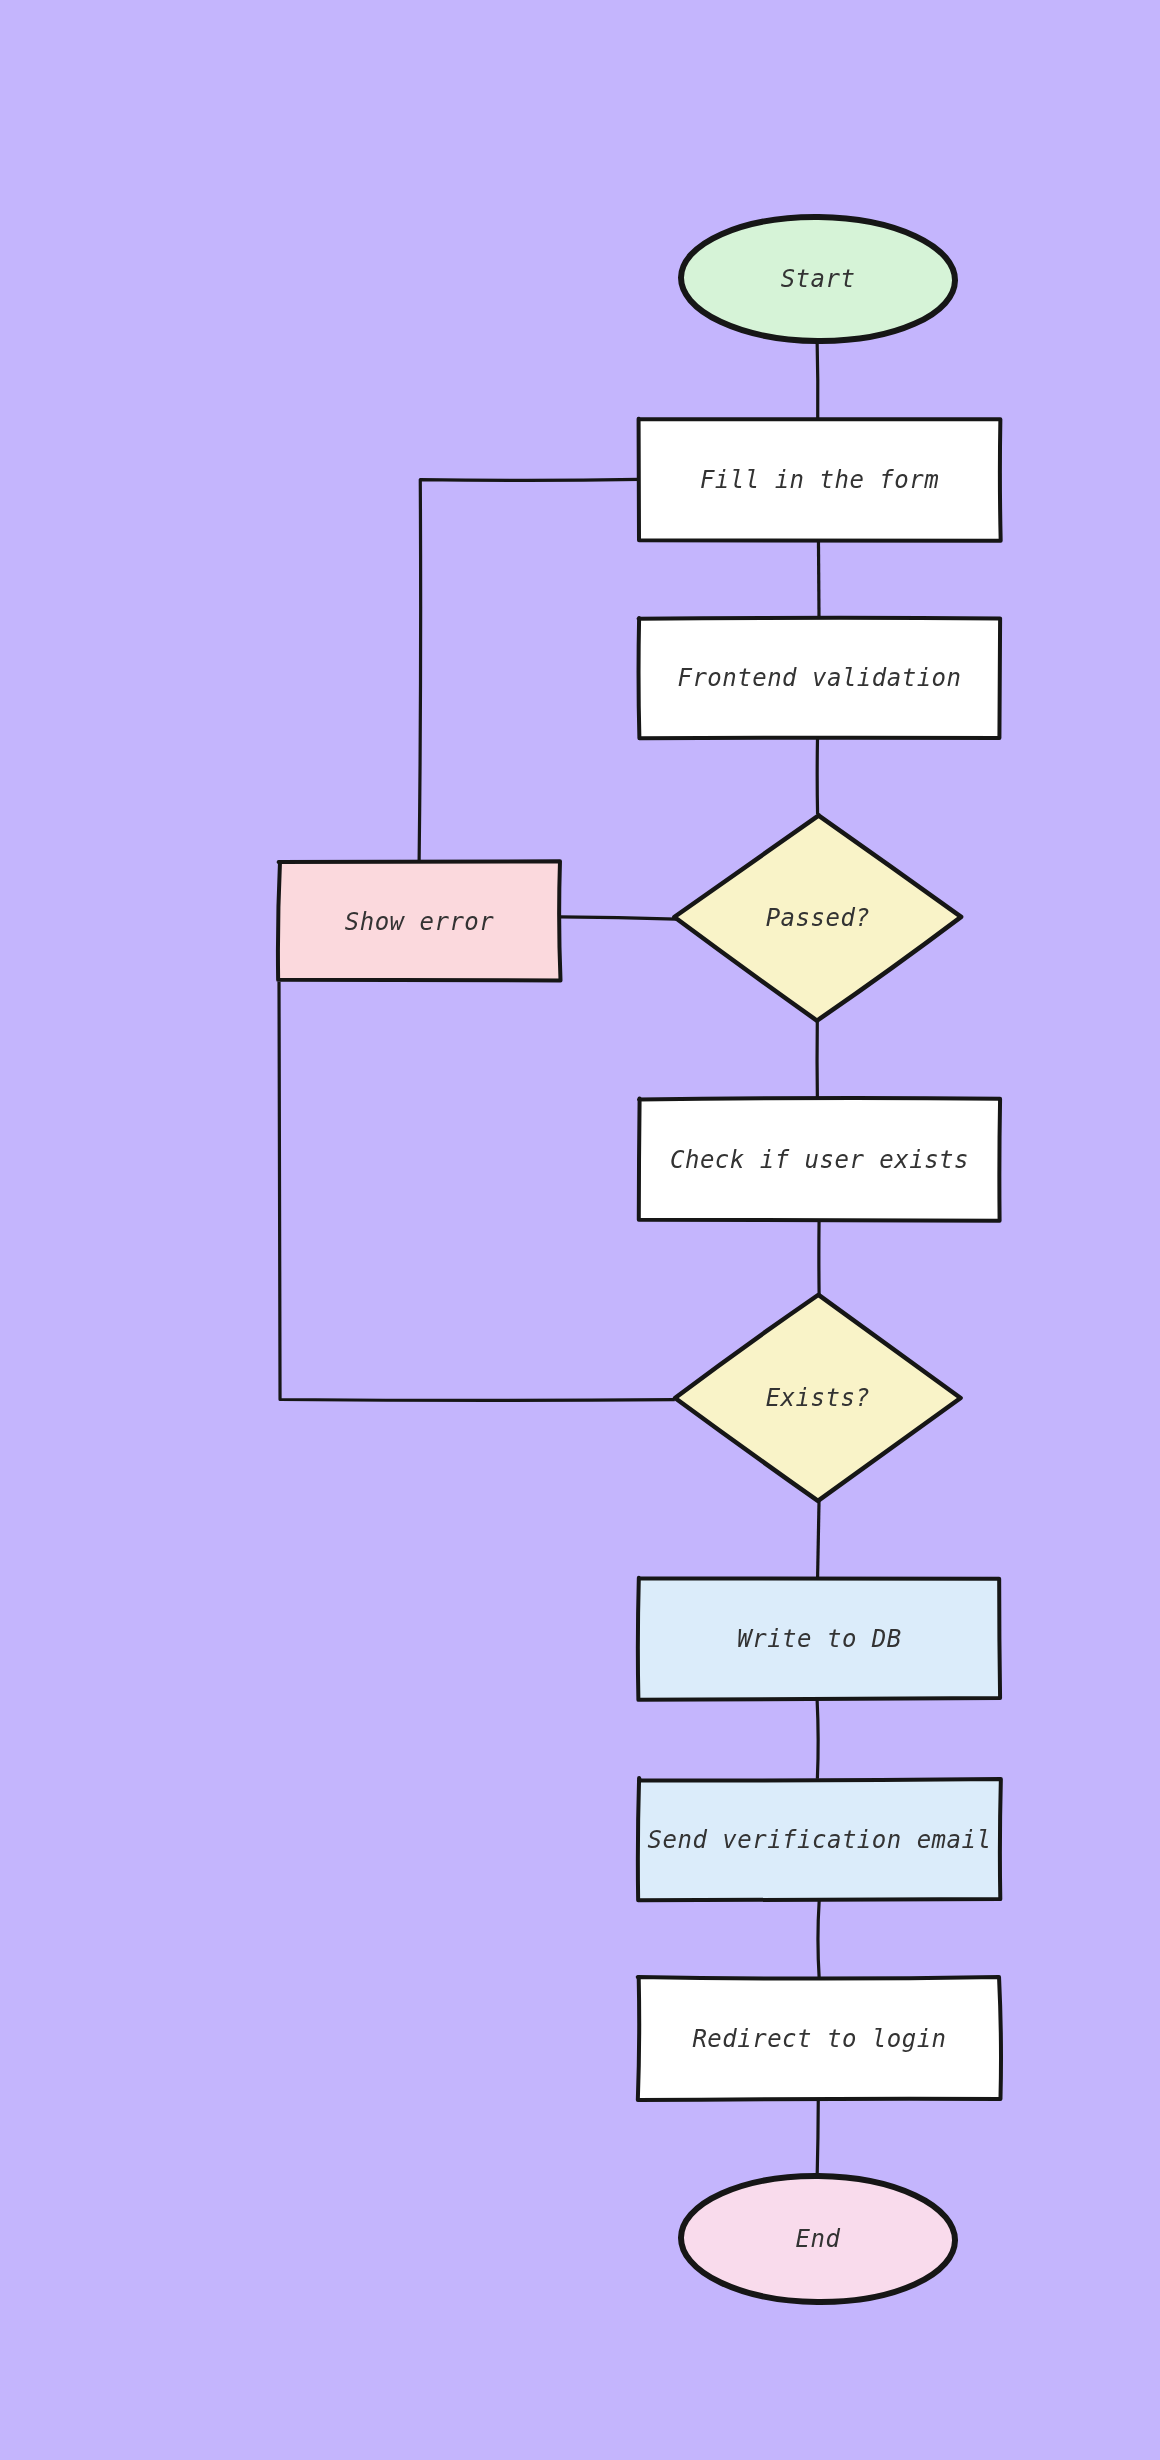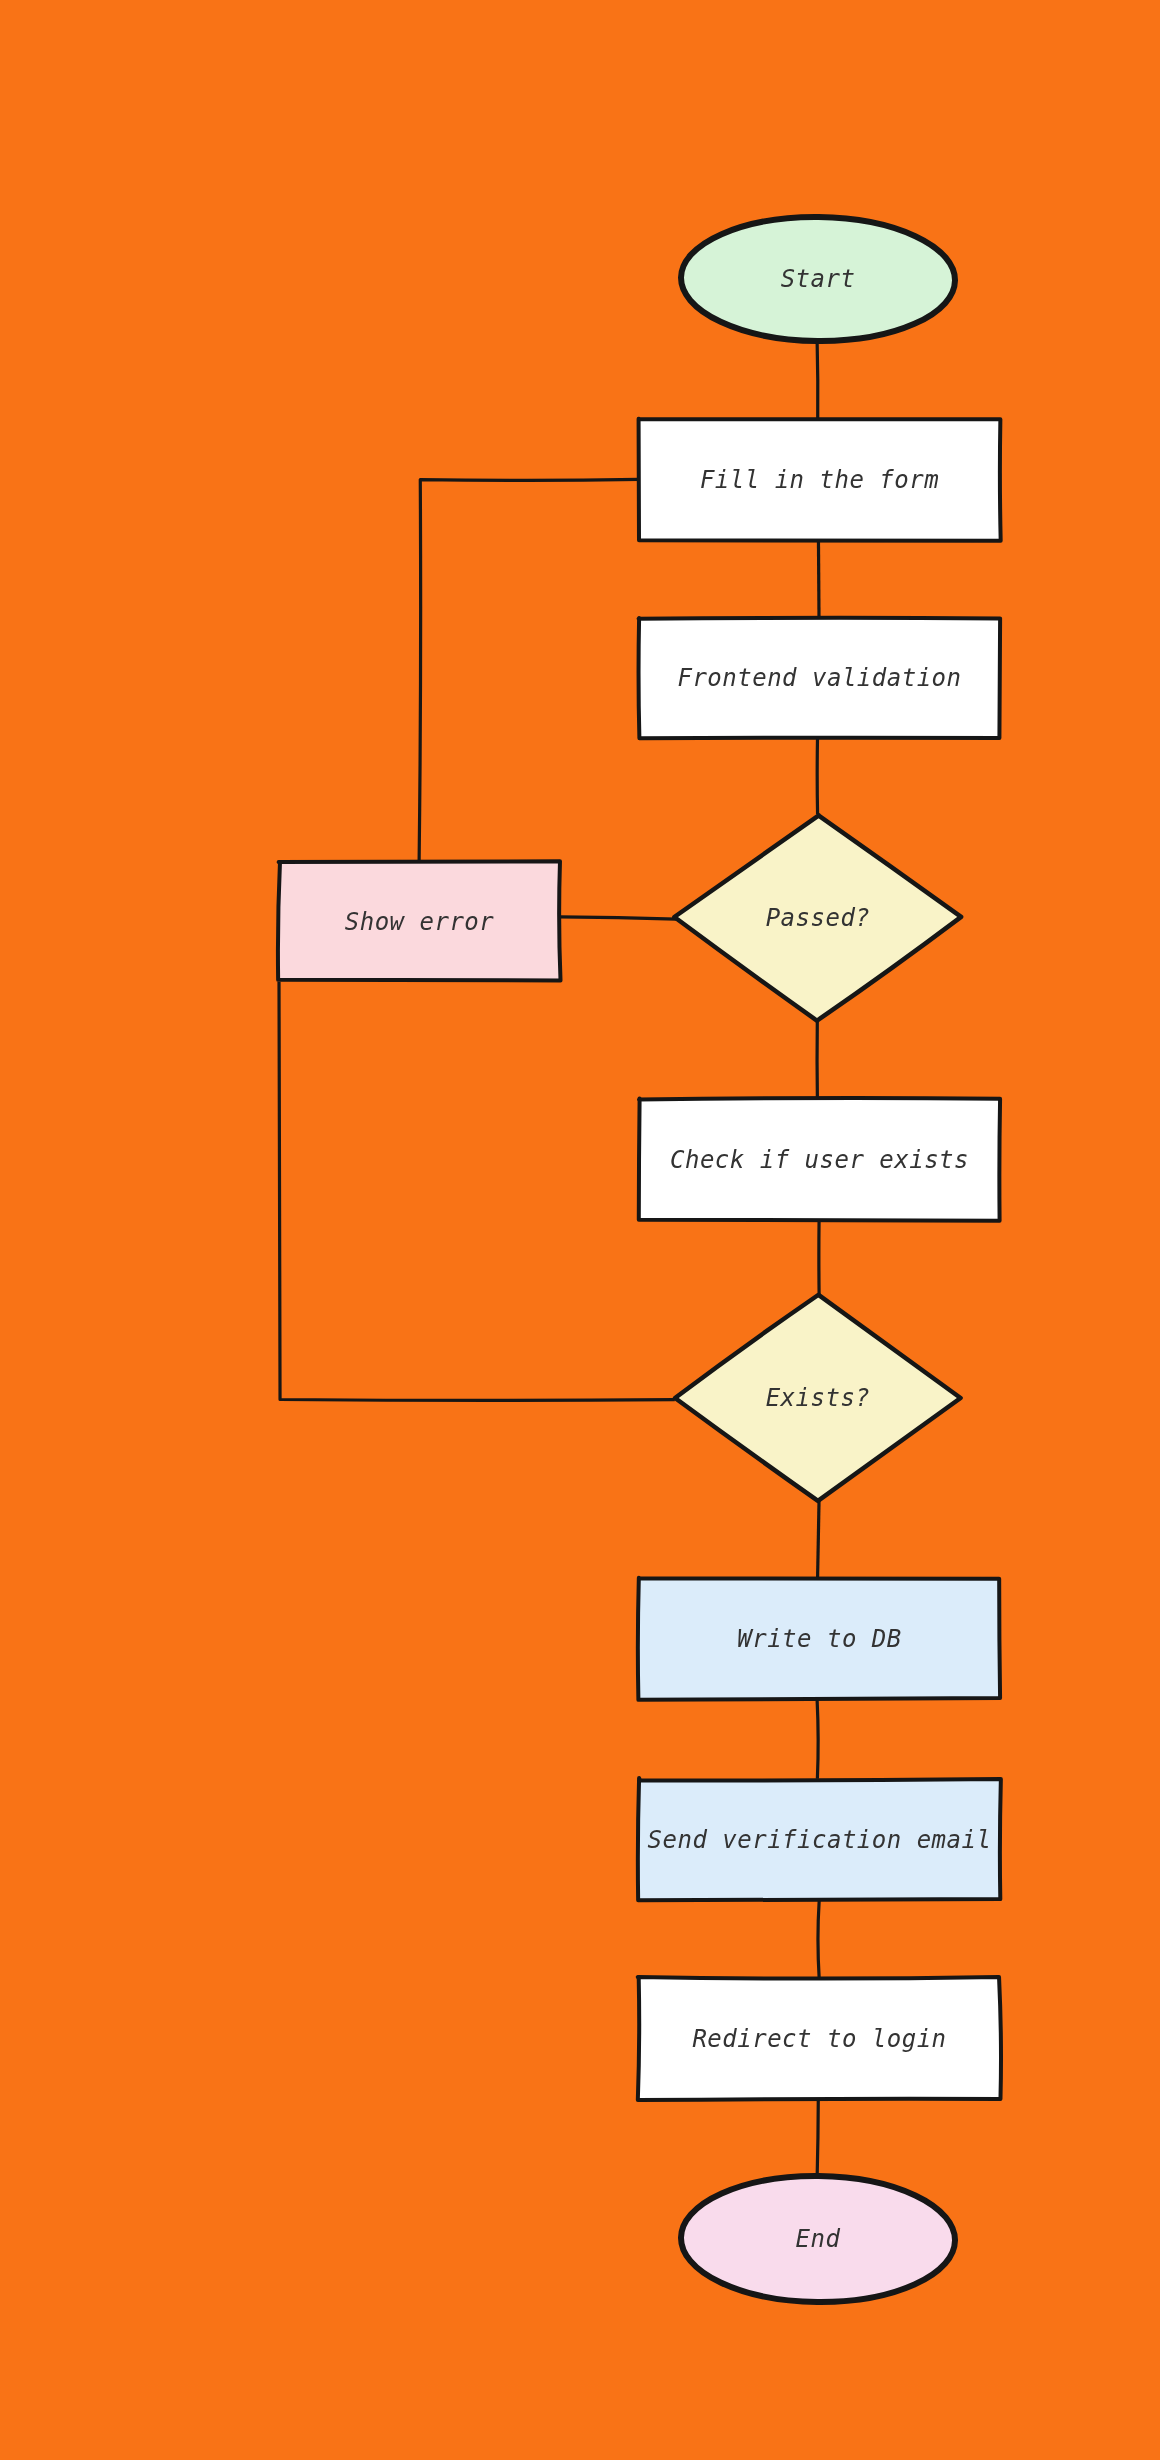--- a/index.html
+++ b/index.html
@@ -4,21 +4,21 @@
 <style>
   html, body {
     margin: 0;
     padding: 0;
     background: #f6f7fa;
   }
   .canvas {
     position: relative;
     width: 1160px;
     height: 2460px;
-    background: #f97316;
+    background: #c4b5fd;
     overflow: hidden;
     font-family: "DejaVu Sans Mono", monospace;
   }
   svg text {
     font-family: "DejaVu Sans Mono", monospace;
     font-style: italic;
     font-weight: 500;
     letter-spacing: 0.5px;
   }
   svg .node-shape {

